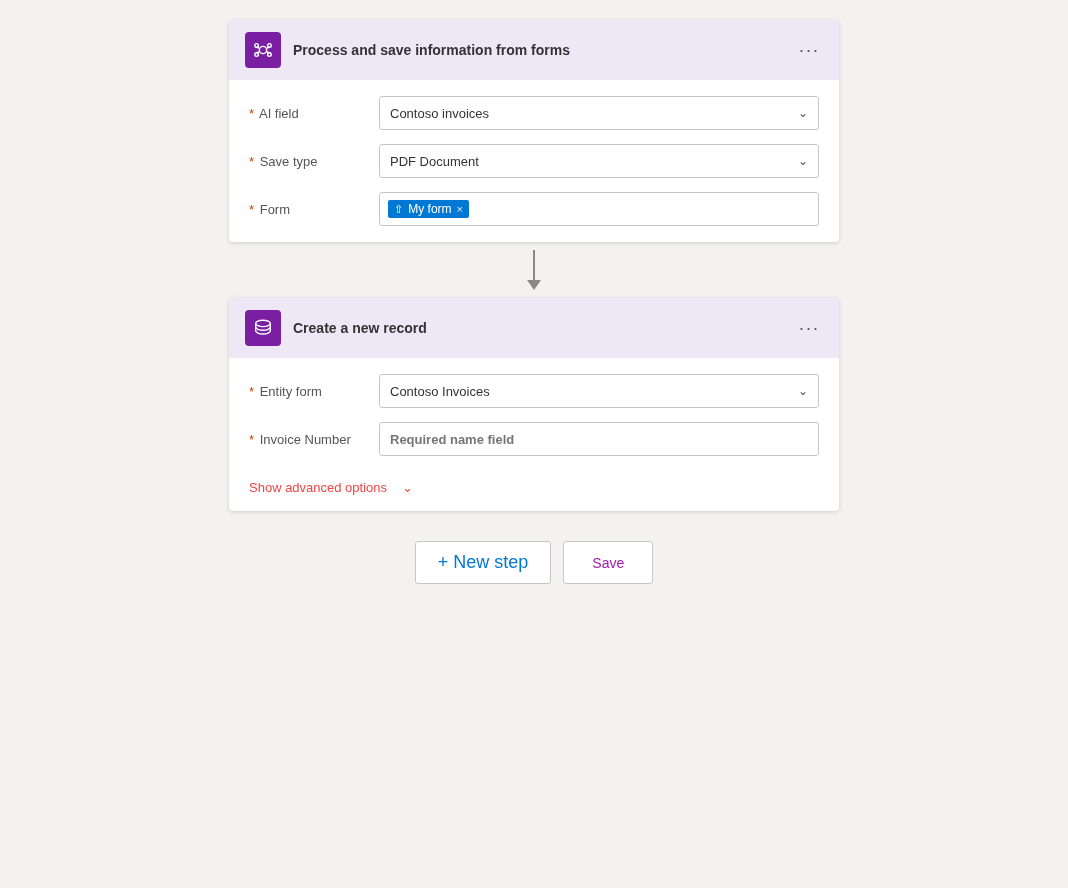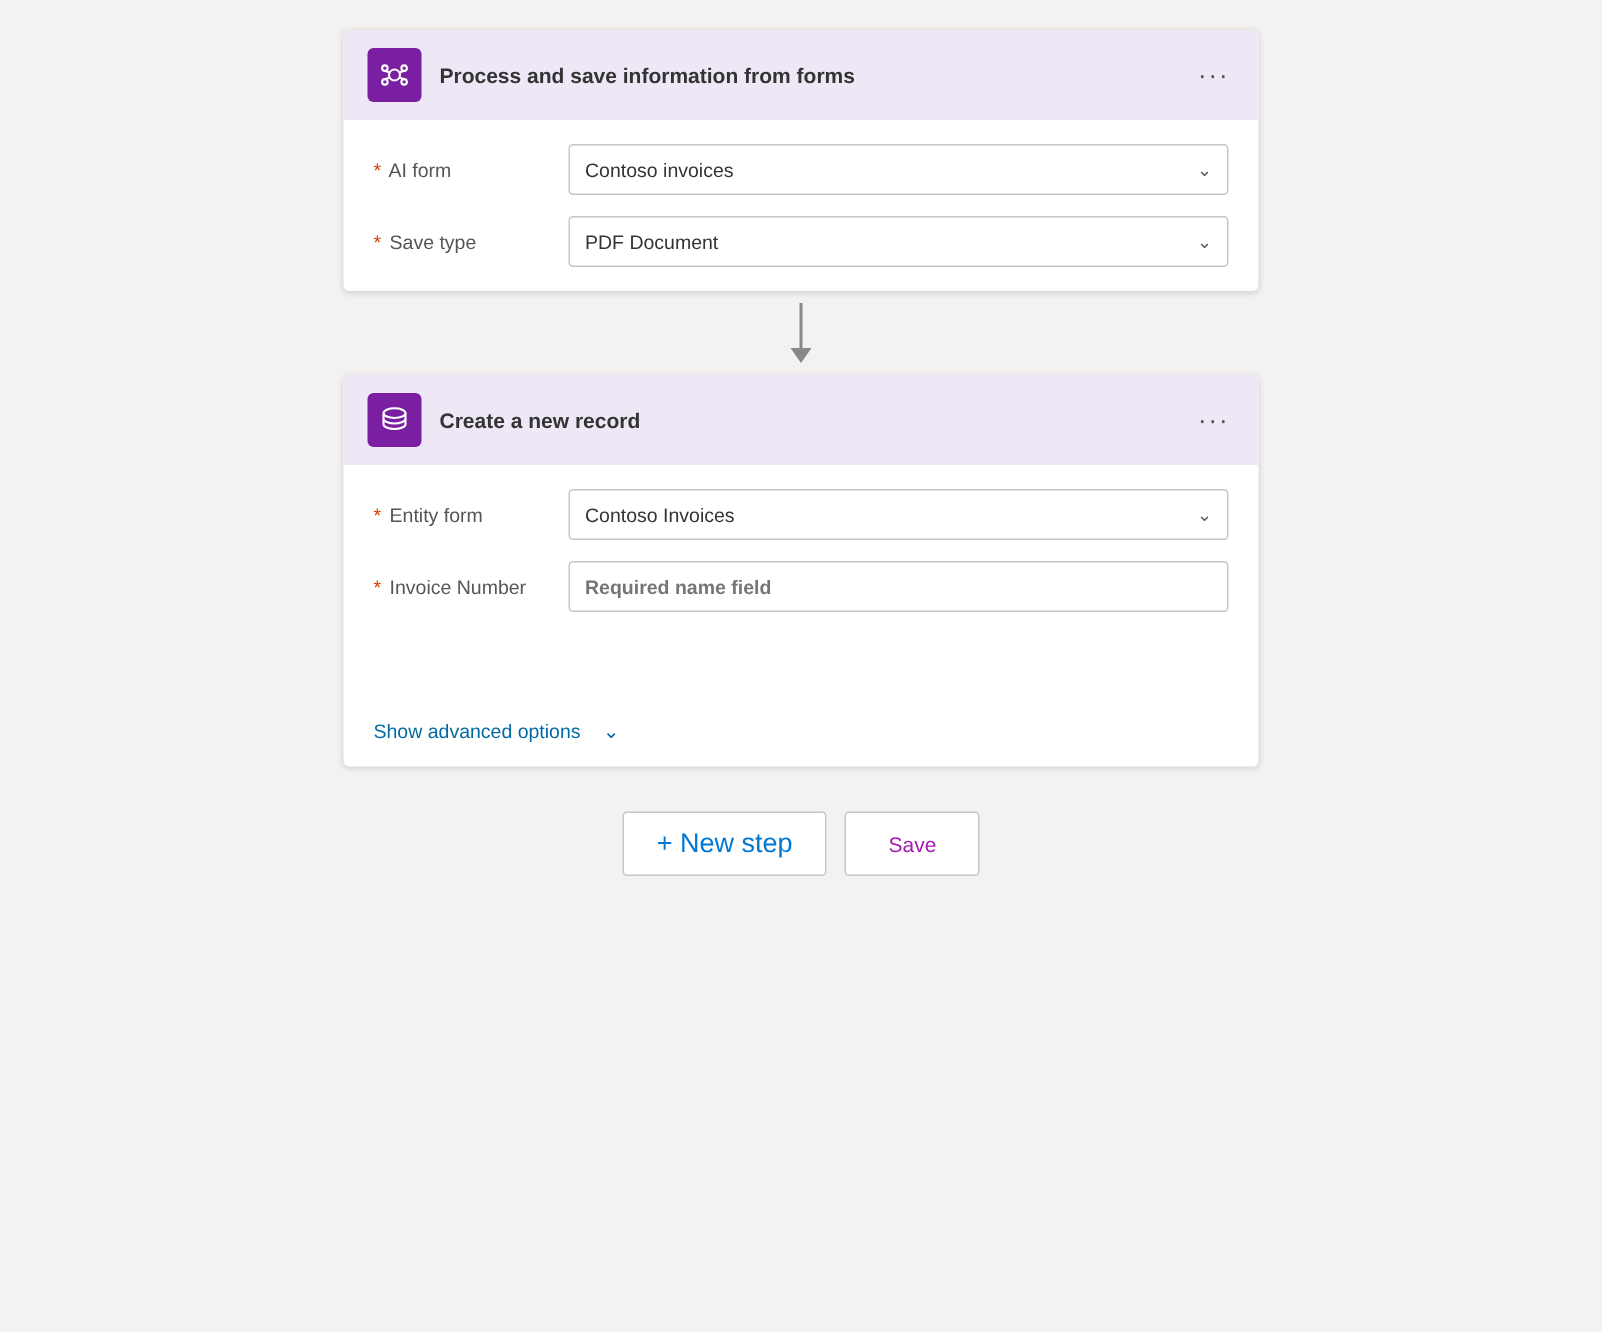--- a/index.html
+++ b/index.html
@@ -150,28 +150,27 @@
       opacity: 0.85;
     }
 
     
     .advanced-options-row {
       padding: 8px 20px 16px;
       display: flex;
       align-items: center;
     }
     .advanced-options-link {
-      color: #0369a1;
+      color: #ef4444;
       font-size: 13px;
       cursor: pointer;
       display: flex;
       align-items: center;
       gap: 15px;
       text-decoration: none;
-      margin-top: 48px;
     }
 
     
     .connector-arrow {
       display: flex;
       flex-direction: column;
       align-items: center;
       margin: 0;
       padding: 8px 0;
     }
@@ -249,21 +248,21 @@
         </svg>
       </div>
       <span class="step-header-title">Process and save information from forms</span>
       <button class="step-more-btn">···</button>
     </div>
     <div class="step-body">
 
       <div class="form-row">
         <div class="form-label">
           <span class="required-star">*</span>
-          <span>AI form</span>
+          <span>AI field</span>
         </div>
         <div class="form-control-wrapper">
           <div class="dropdown-control">
             <span>Contoso invoices</span>
             <span class="chevron-icon">⌄</span>
           </div>
         </div>
       </div>
 
       <div class="form-row">
@@ -272,20 +271,35 @@
           <span>Save type</span>
         </div>
         <div class="form-control-wrapper">
           <div class="dropdown-control">
             <span>PDF Document</span>
             <span class="chevron-icon">⌄</span>
           </div>
         </div>
       </div>
 
+      <div class="form-row">
+        <div class="form-label">
+          <span class="required-star">*</span>
+          <span>Form</span>
+        </div>
+        <div class="form-control-wrapper">
+          <div class="form-tag-input">
+            <div class="tag-chip">
+              <span class="tag-chip-icon">⇧</span>
+              <span>My form</span>
+              <span class="tag-chip-close">×</span>
+            </div>
+          </div>
+        </div>
+      </div>
     </div>
   </div>
 
   <div class="connector-arrow">
     <div class="connector-line"></div>
     <div class="connector-arrowhead"></div>
   </div>
 
   <div class="step-card">
     <div class="step-header">

